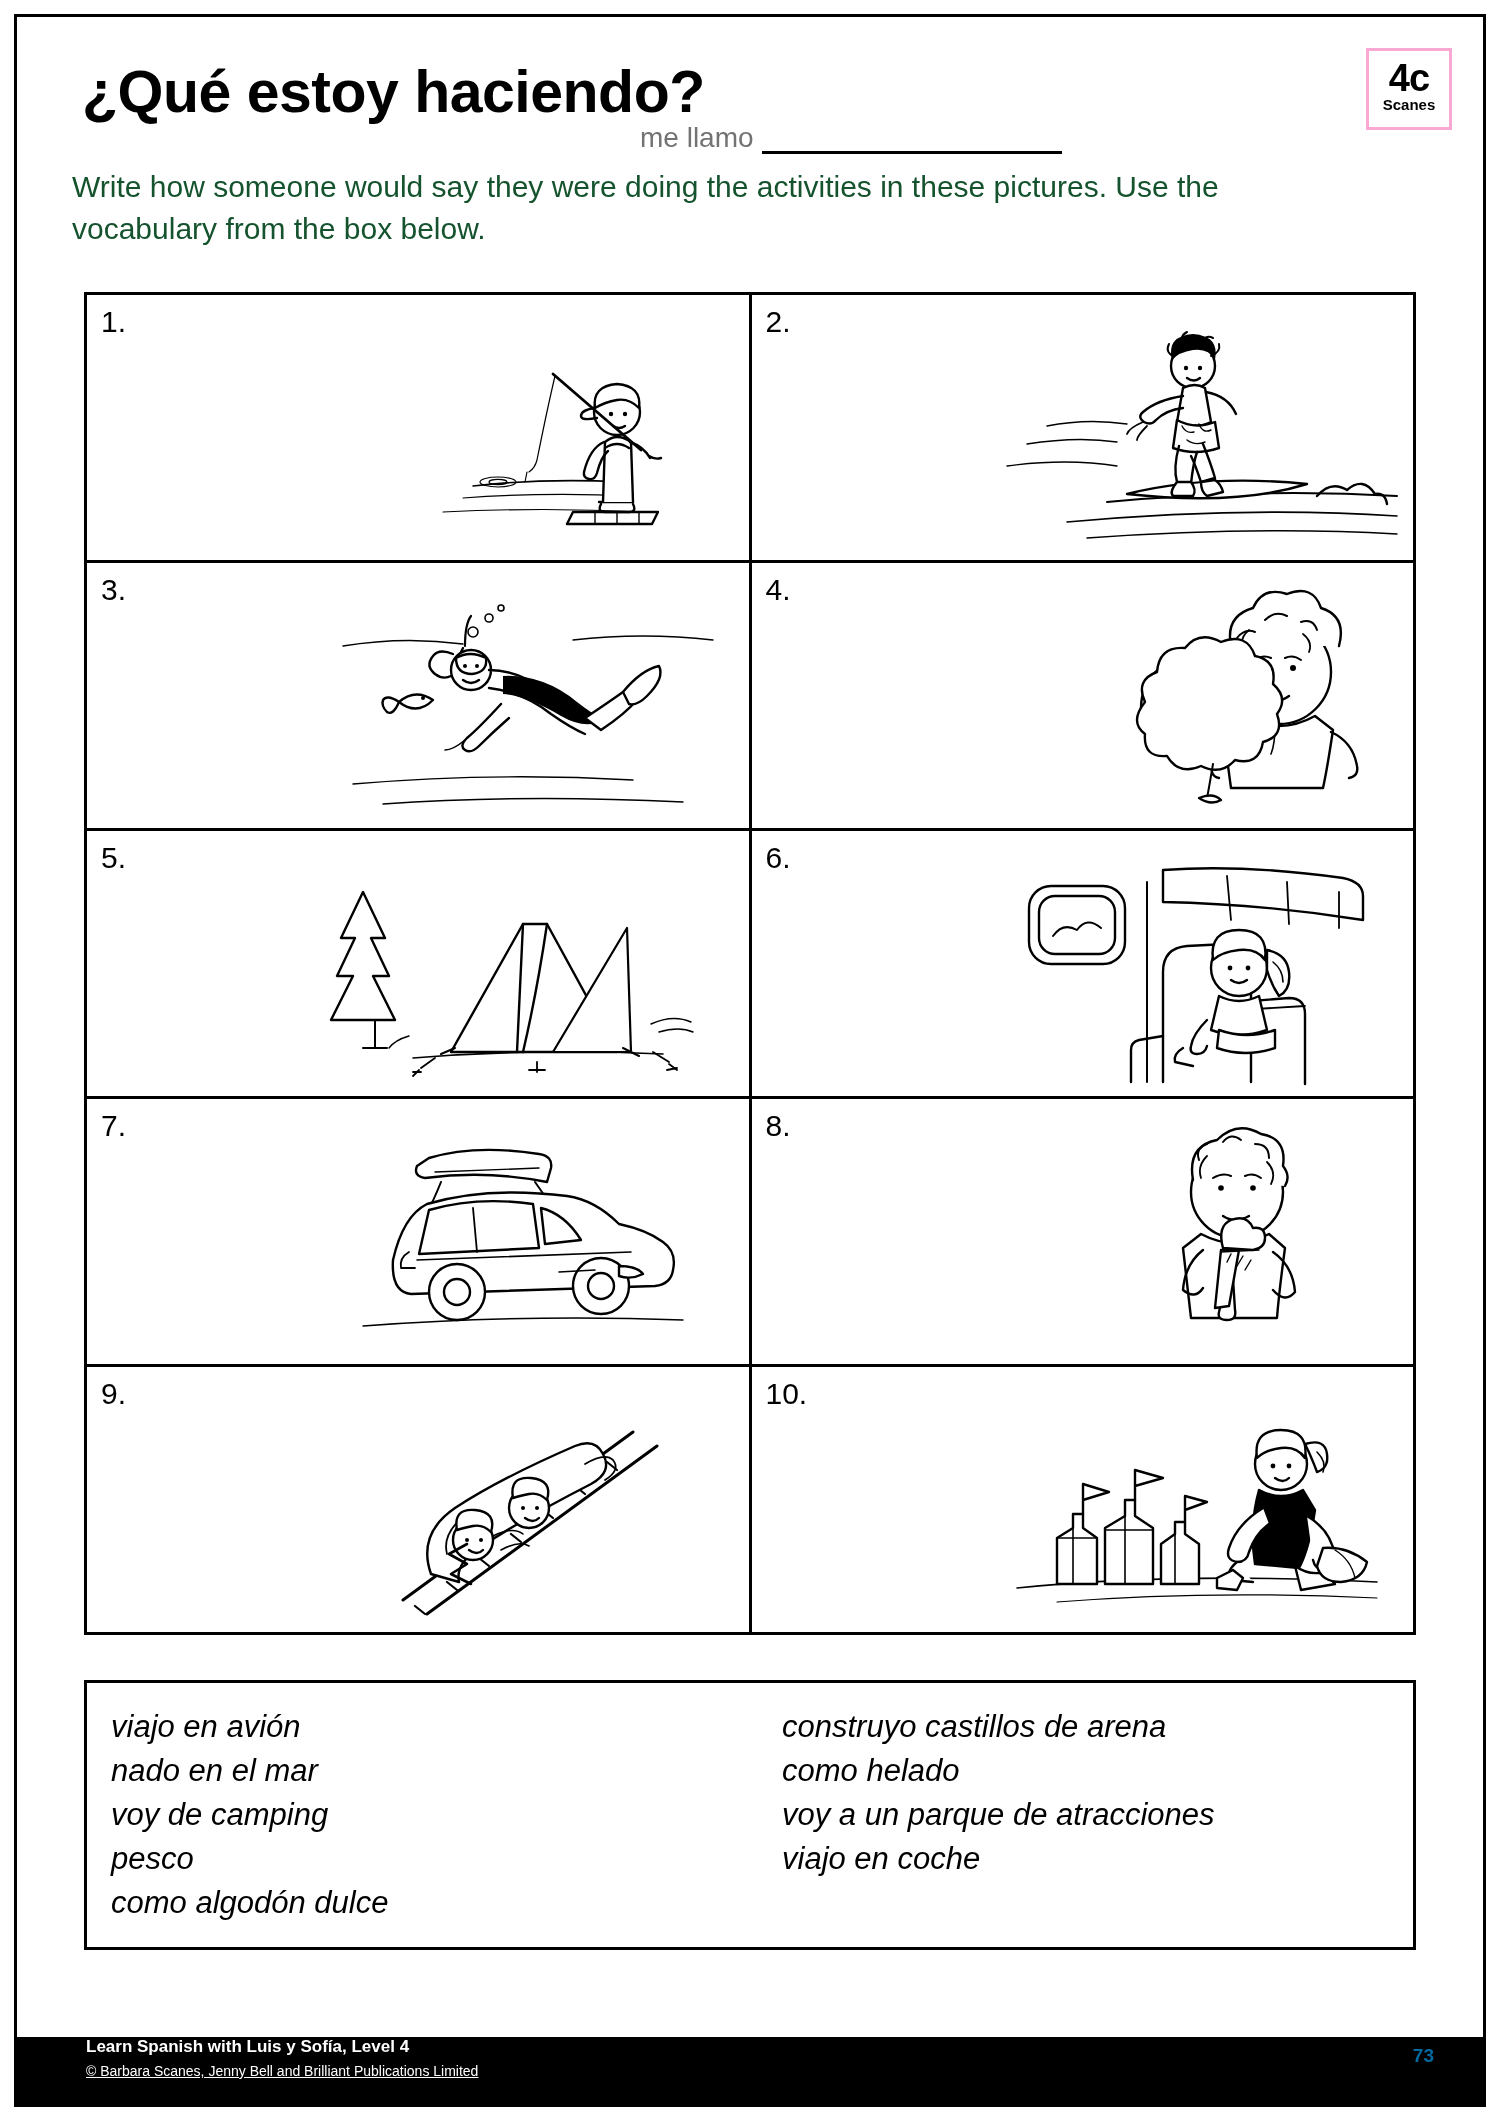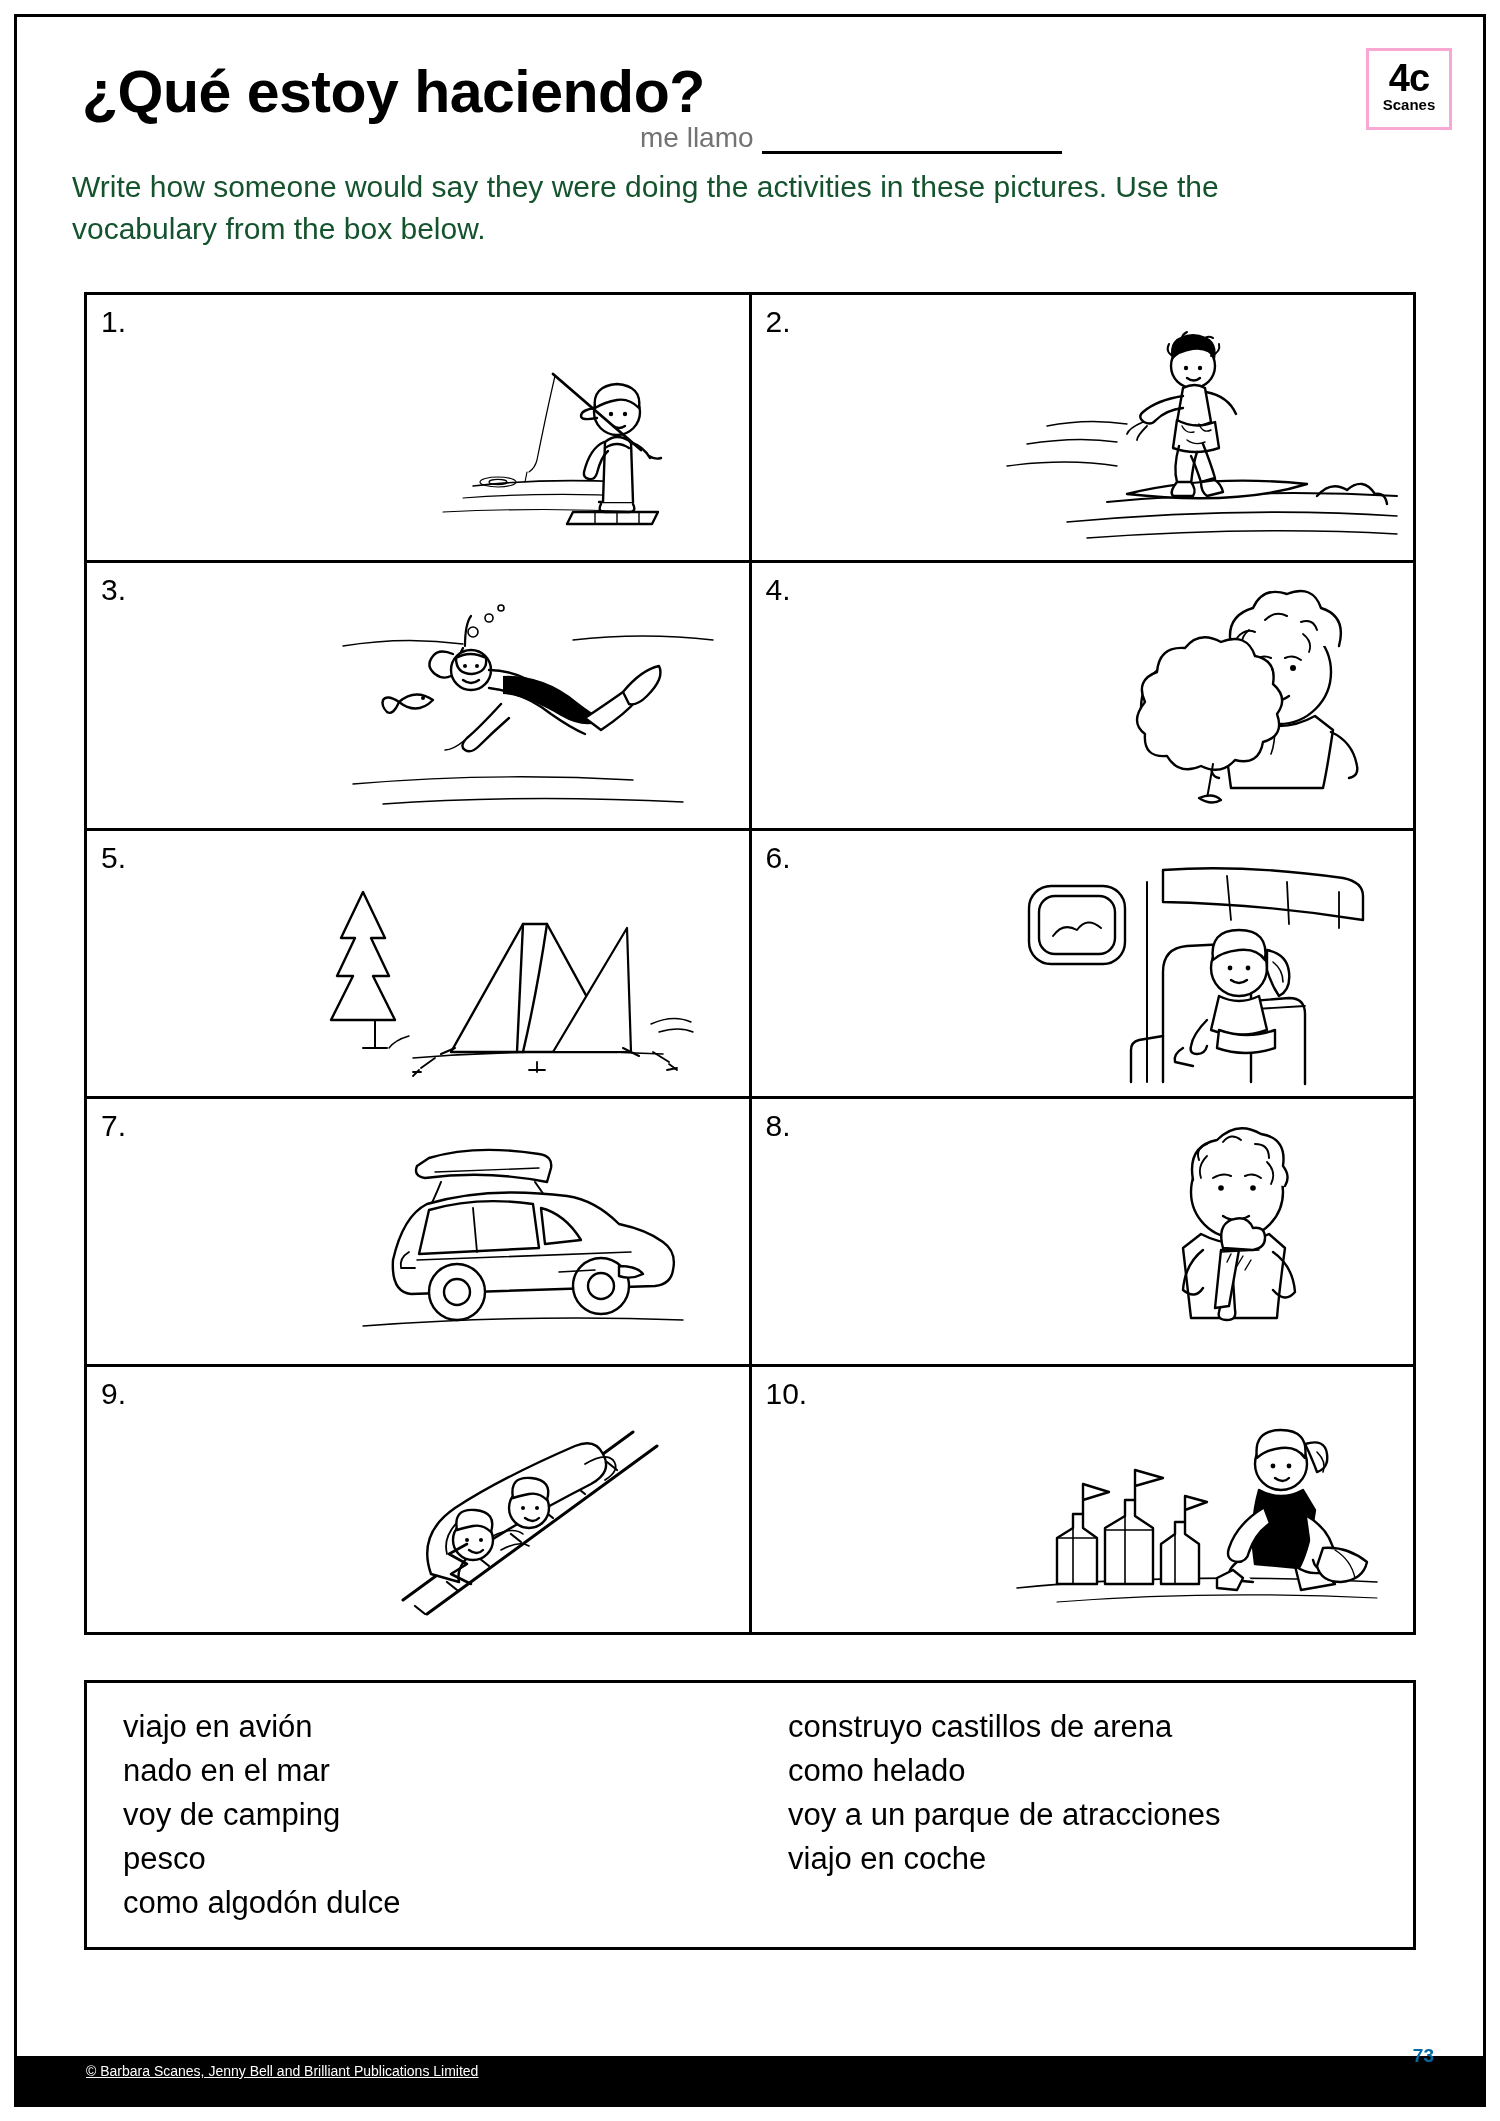--- a/index.html
+++ b/index.html
@@ -128,38 +128,39 @@
     position: absolute;
     left: 84px;
     top: 1680px;
     width: 1332px;
     height: 270px;
     border: 3px solid #000;
     box-sizing: border-box;
   }
   .vocab-cols {
     display: flex;
-    padding: 22px 0 0 36px;
+    padding: 22px 0 0 24px;
+    font-style: italic;
   }
   .vocab-col {
     width: 50%;
   }
   .vocab-col.right { padding-left: 40px; }
   .vocab-item {
     font-size: 31px;
     line-height: 44px;
     color: #000;
   }
   
   .footer-bar {
     position: absolute;
     left: 14px;
     bottom: 14px;
     width: 1472px;
-    height: 51px;
+    height: 70px;
     background: #000;
     box-sizing: border-box;
   }
   .footer-title {
     position: absolute;
     left: 72px;
     bottom: 50px;
     color: #fff;
     font-size: 17px;
     font-weight: bold;

